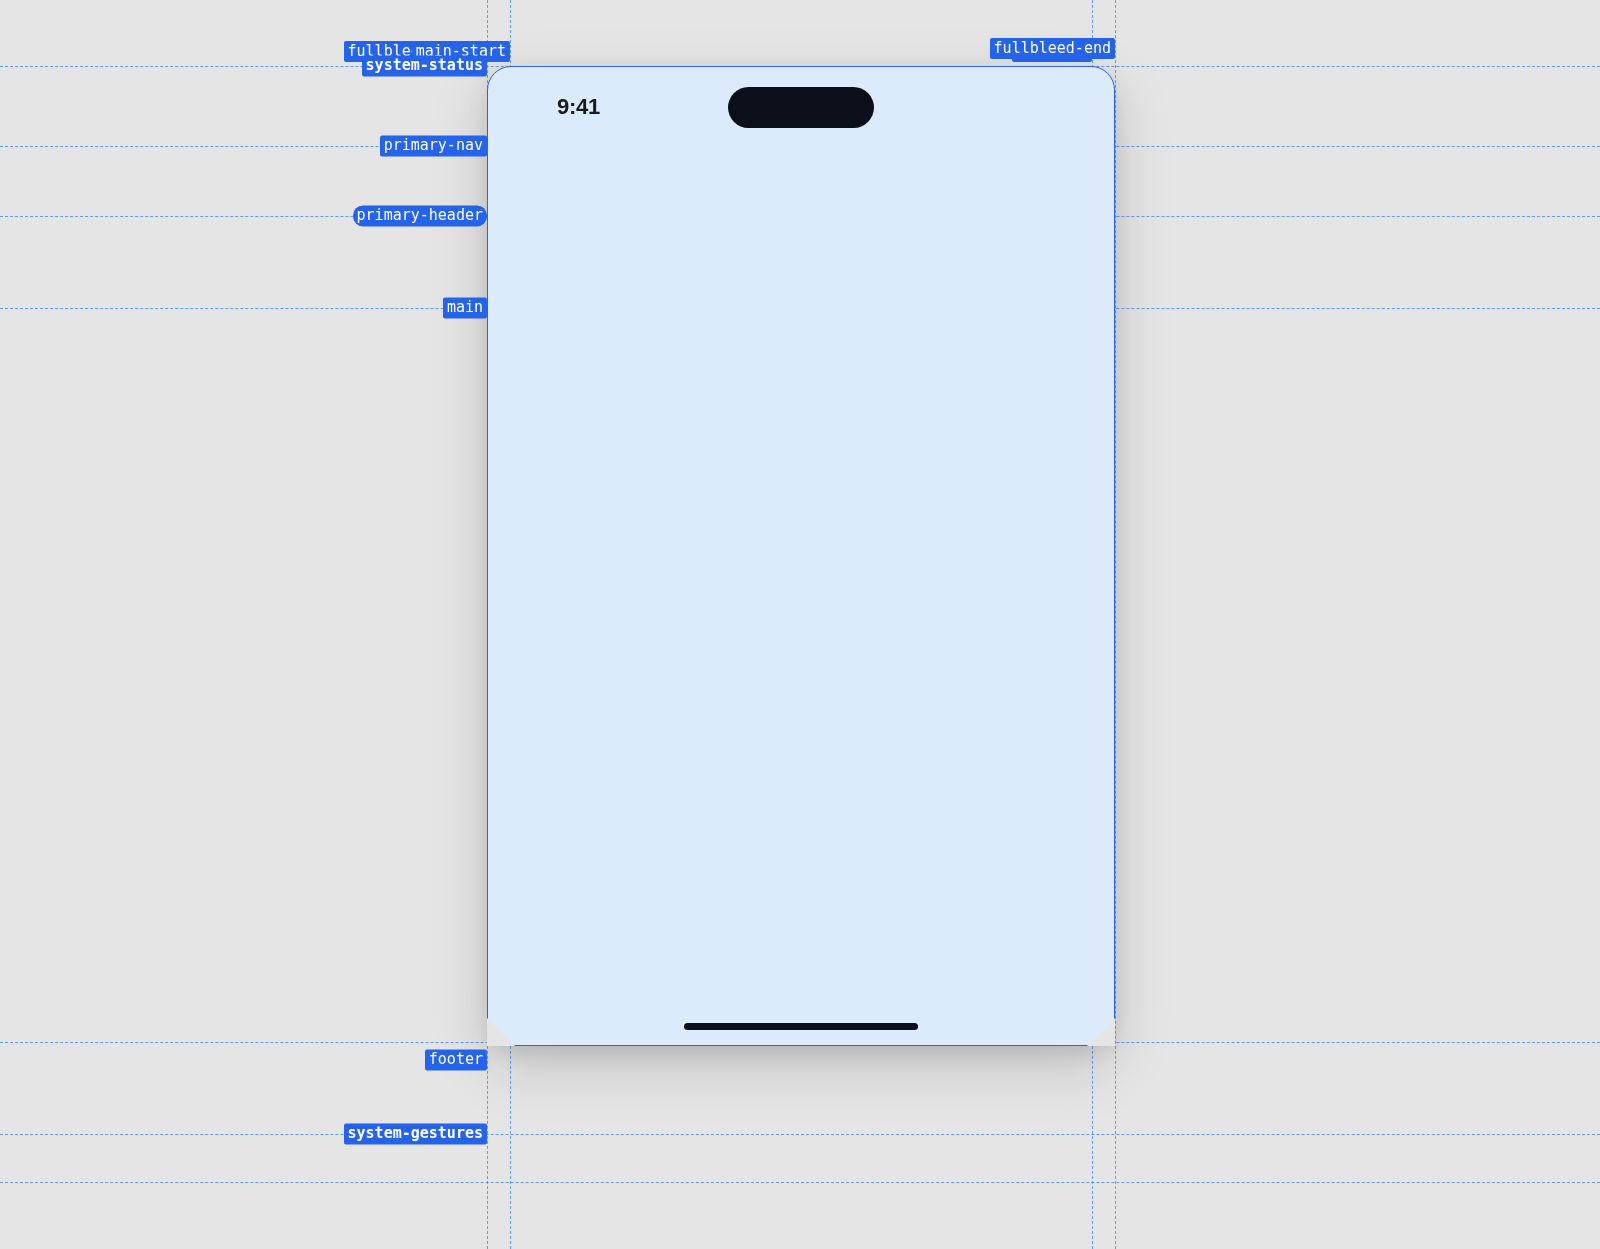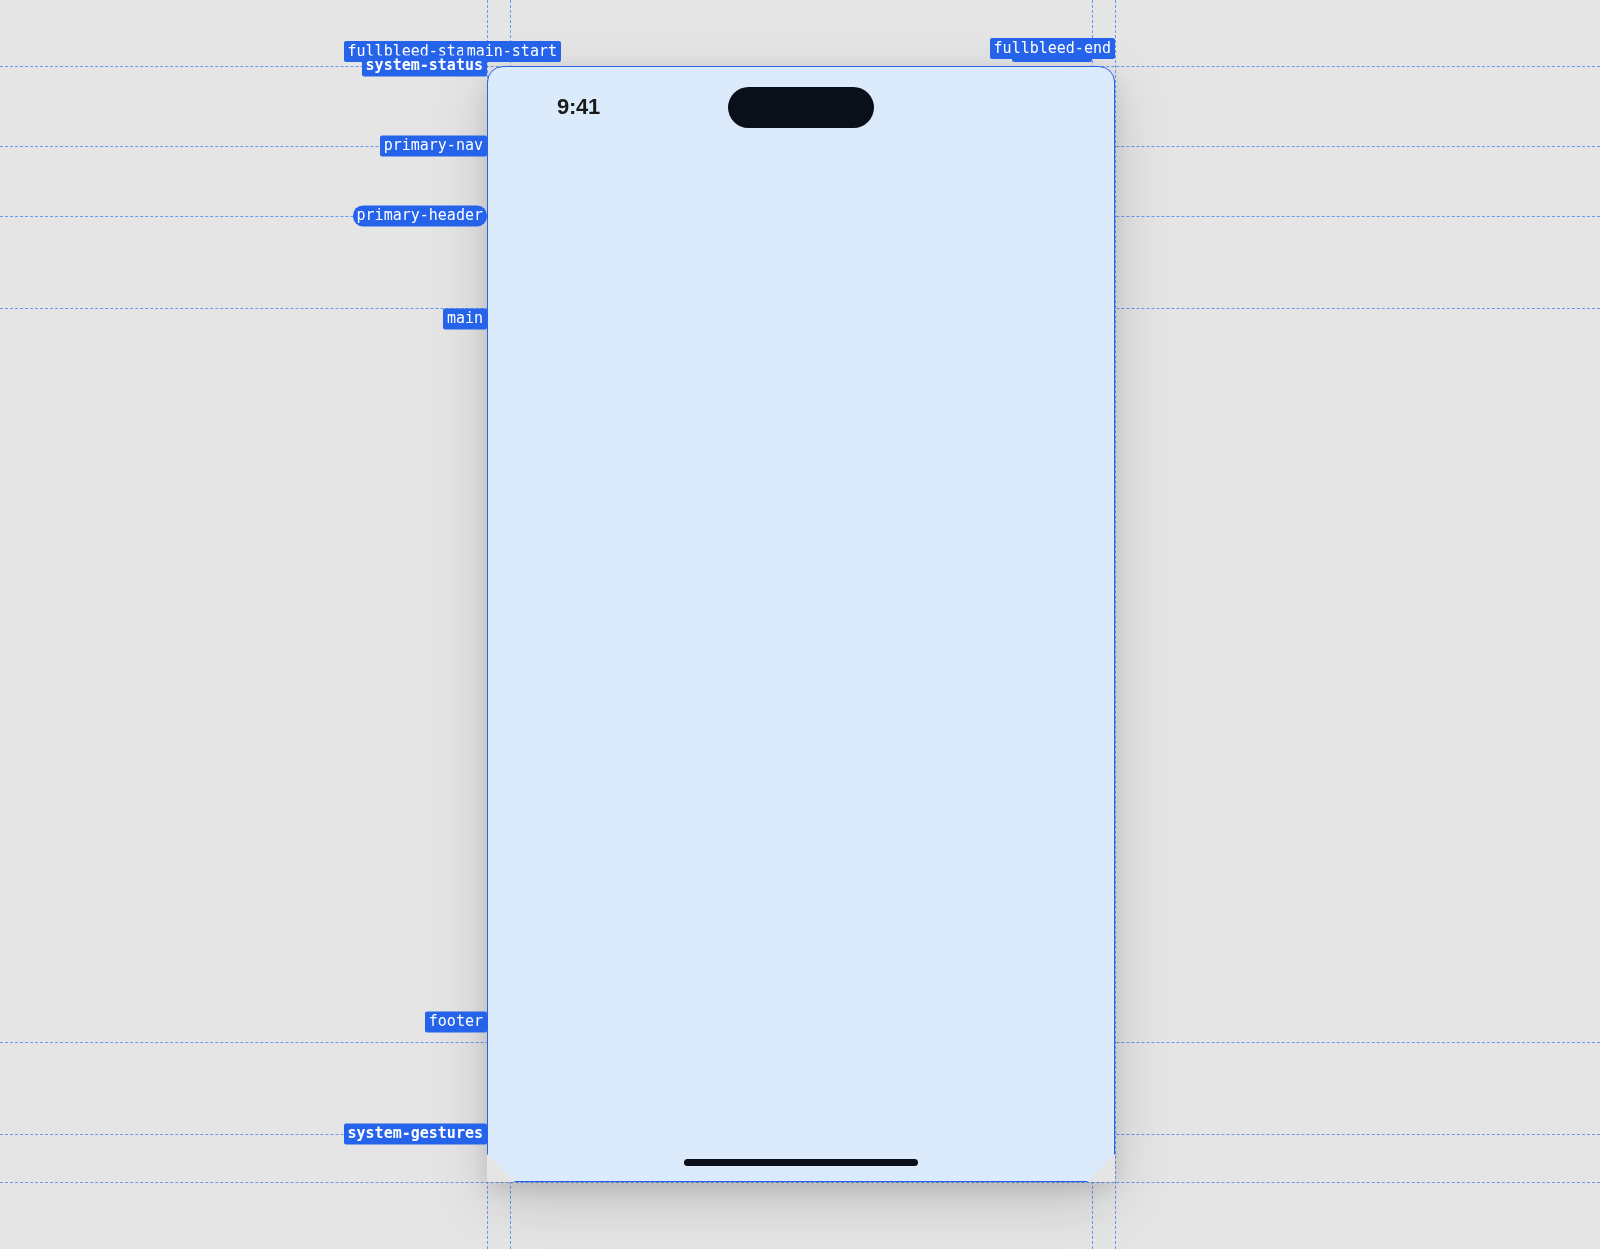--- a/index.html
+++ b/index.html
@@ -16,23 +16,23 @@
       position: relative;
       overflow: hidden;
     }
     
     
     .phone-frame {
       position: absolute;
       left: 487px;
       top: 66px;
       width: 628px;
-      height: 1116px;
+      height: 980px;
       background: #dcebfc;
-      border-radius: 16px;
+      border-radius: 24px;
       box-shadow: 0 20px 60px rgba(0,0,0,0.15), 0 8px 20px rgba(0,0,0,0.1);
       border: 1.5px solid #2563eb;
       text-align: center;
     }
     
     
     .notch {
       position: absolute;
       left: 50%;
       top: 20px;
@@ -136,29 +136,29 @@
 <div class="phone-frame">
   <div class="notch"></div>
   <div class="clock">9:41</div>
   <div class="home-indicator"></div>
   <div class="corner-cut corner-bl"></div>
   <div class="corner-cut corner-br"></div>
 </div>
 
 <span class="guide-label" style="top: 41px; right: 1113px;">fullbleed-start</span>
 
-<span class="guide-label" style="top: 41px; right: 1039px; margin-left: 40px;">main-start</span>
+<span class="guide-label" style="top: 41px; right: 1090px; margin-left: 40px;">main-start</span>
 
 <span class="guide-label" style="top: 41px; right: 508px;">main-end</span>
 
 <span class="guide-label" style="top: 38px; right: 485px;">fullbleed-end</span>
 
 <span class="guide-label" style="right: 1113px; top: 66px; transform: translateY(-50%); font-weight: bold;">system-status</span>
 
 <span class="guide-label" style="right: 1113px; top: 146px; transform: translateY(-50%);">primary-nav</span>
 
 <span class="guide-label" style="right: 1113px; top: 216px; transform: translateY(-50%); border-radius: 10px;">primary-header</span>
 
-<span class="guide-label" style="right: 1113px; top: 319px; transform: translateY(-50%);">main</span>
+<span class="guide-label" style="right: 1113px; top: 308px; transform: translateY(-50%);">main</span>
 
-<span class="guide-label" style="right: 1113px; top: 1022px; transform: translateY(-50%);">footer</span>
+<span class="guide-label" style="right: 1113px; top: 1060px; transform: translateY(-50%);">footer</span>
 
 <span class="guide-label" style="right: 1113px; top: 1134px; transform: translateY(-50%); font-weight: bold;">system-gestures</span>
 
 </body></html>

